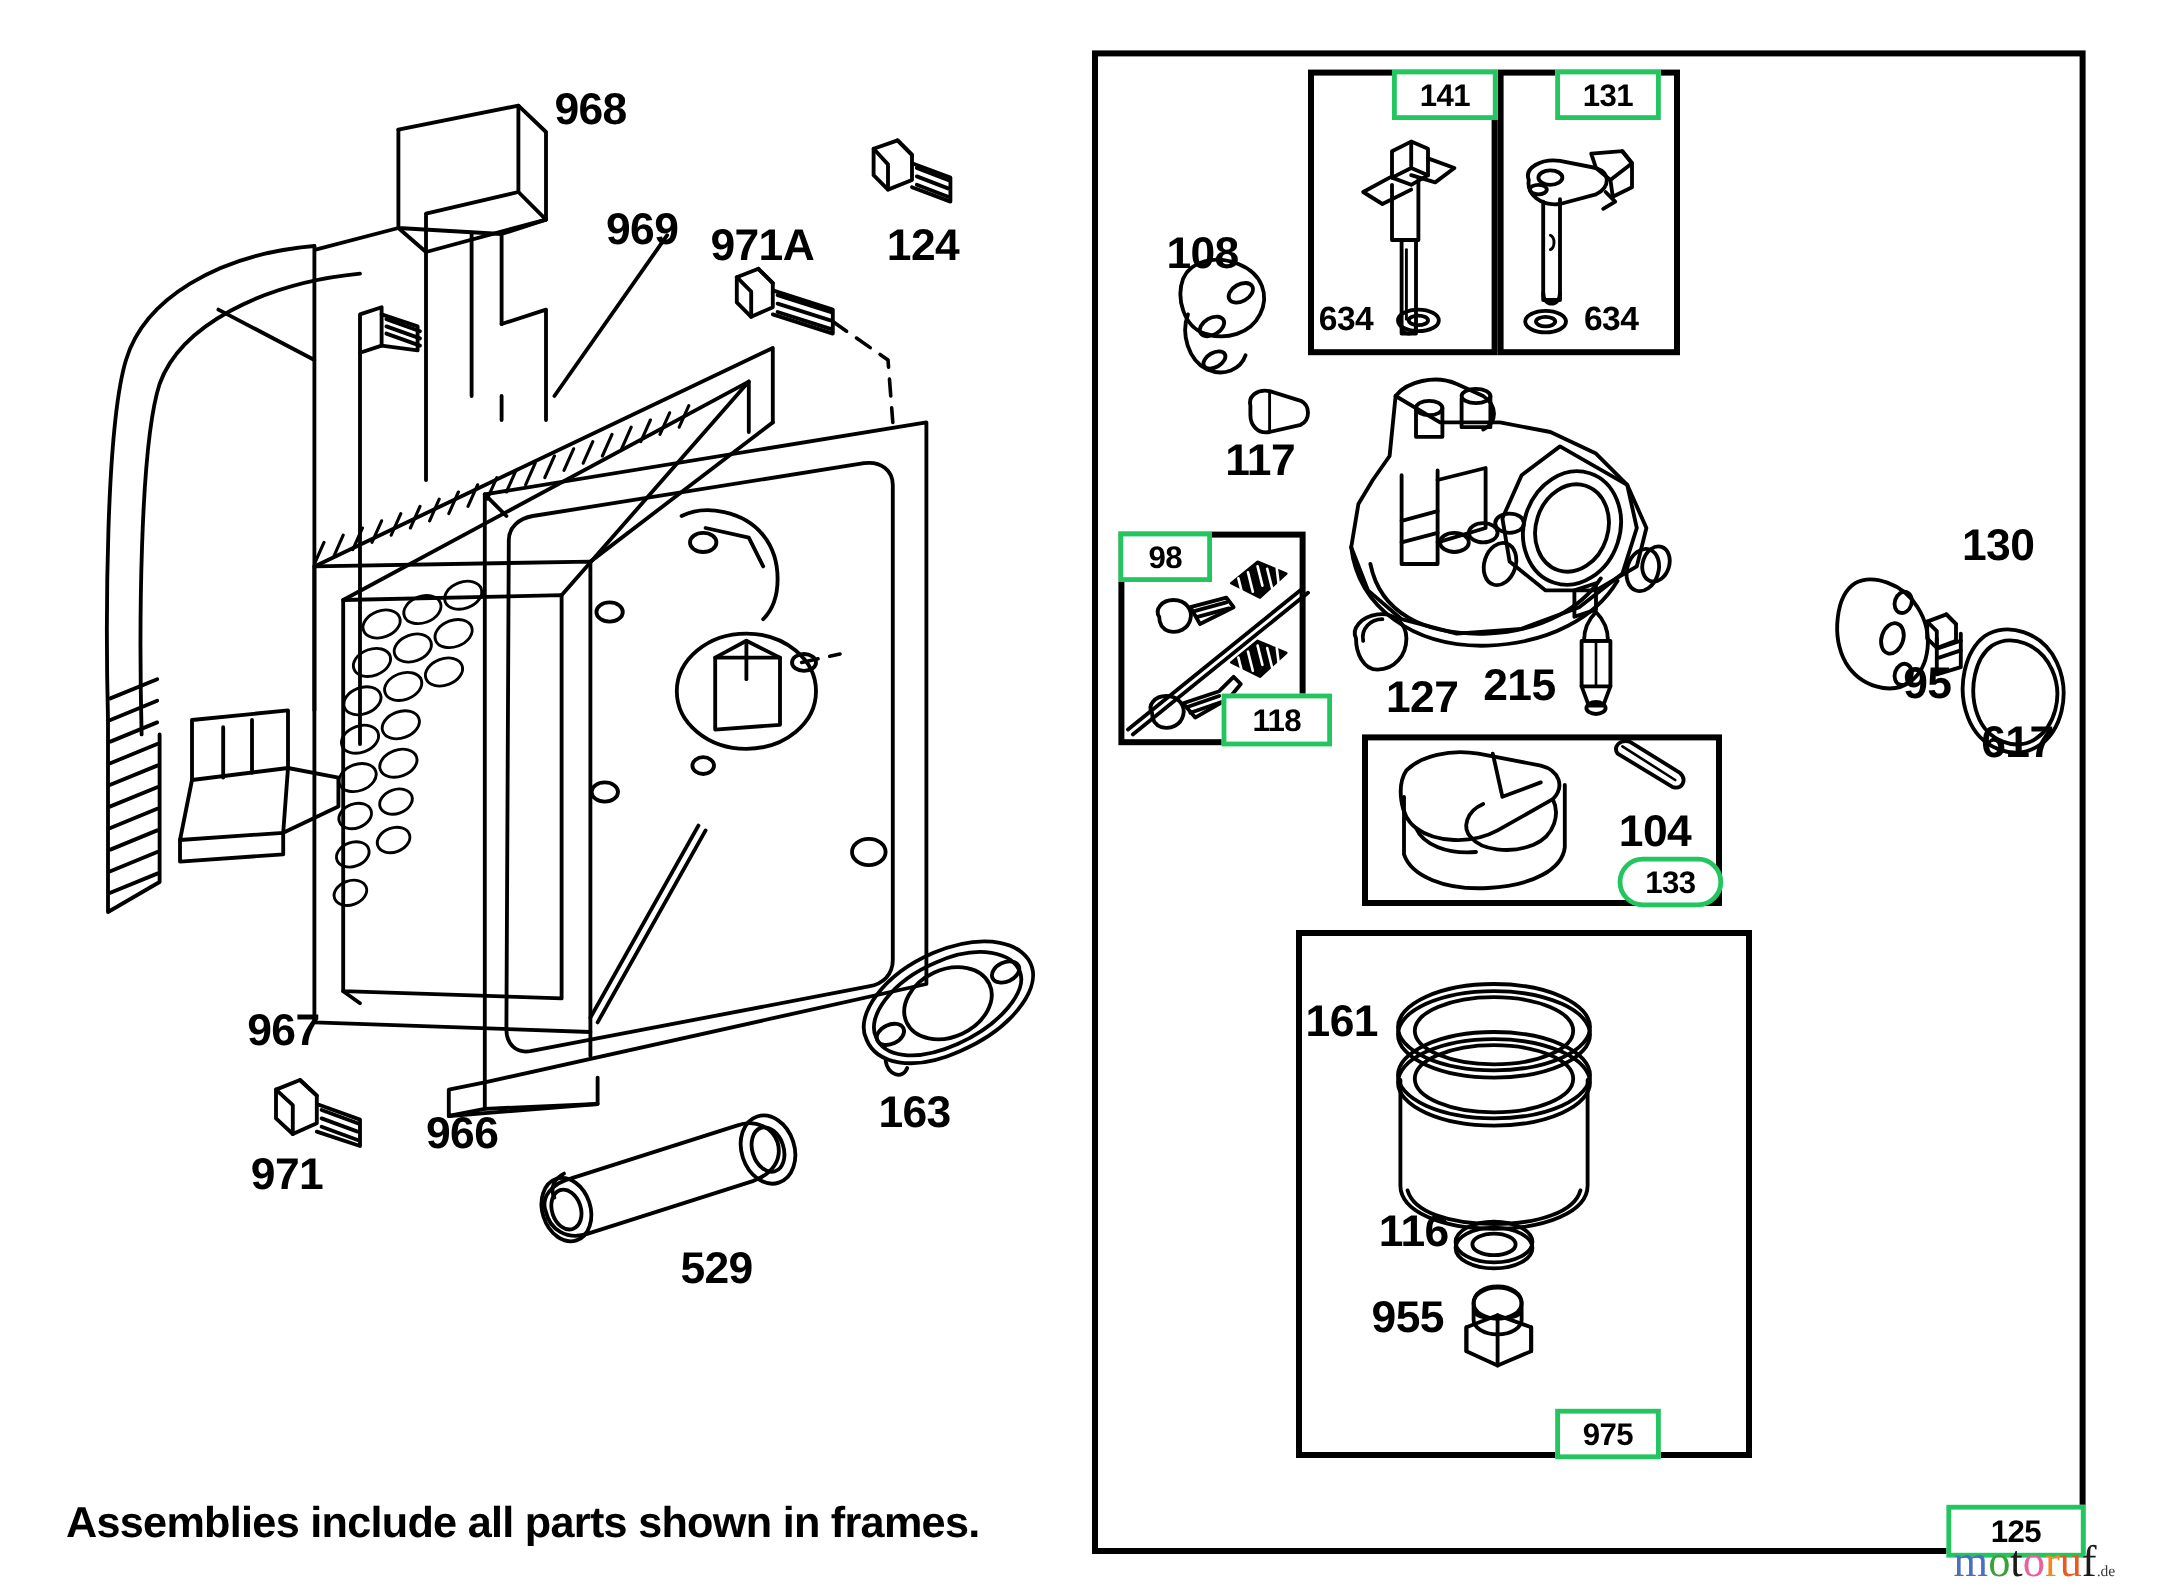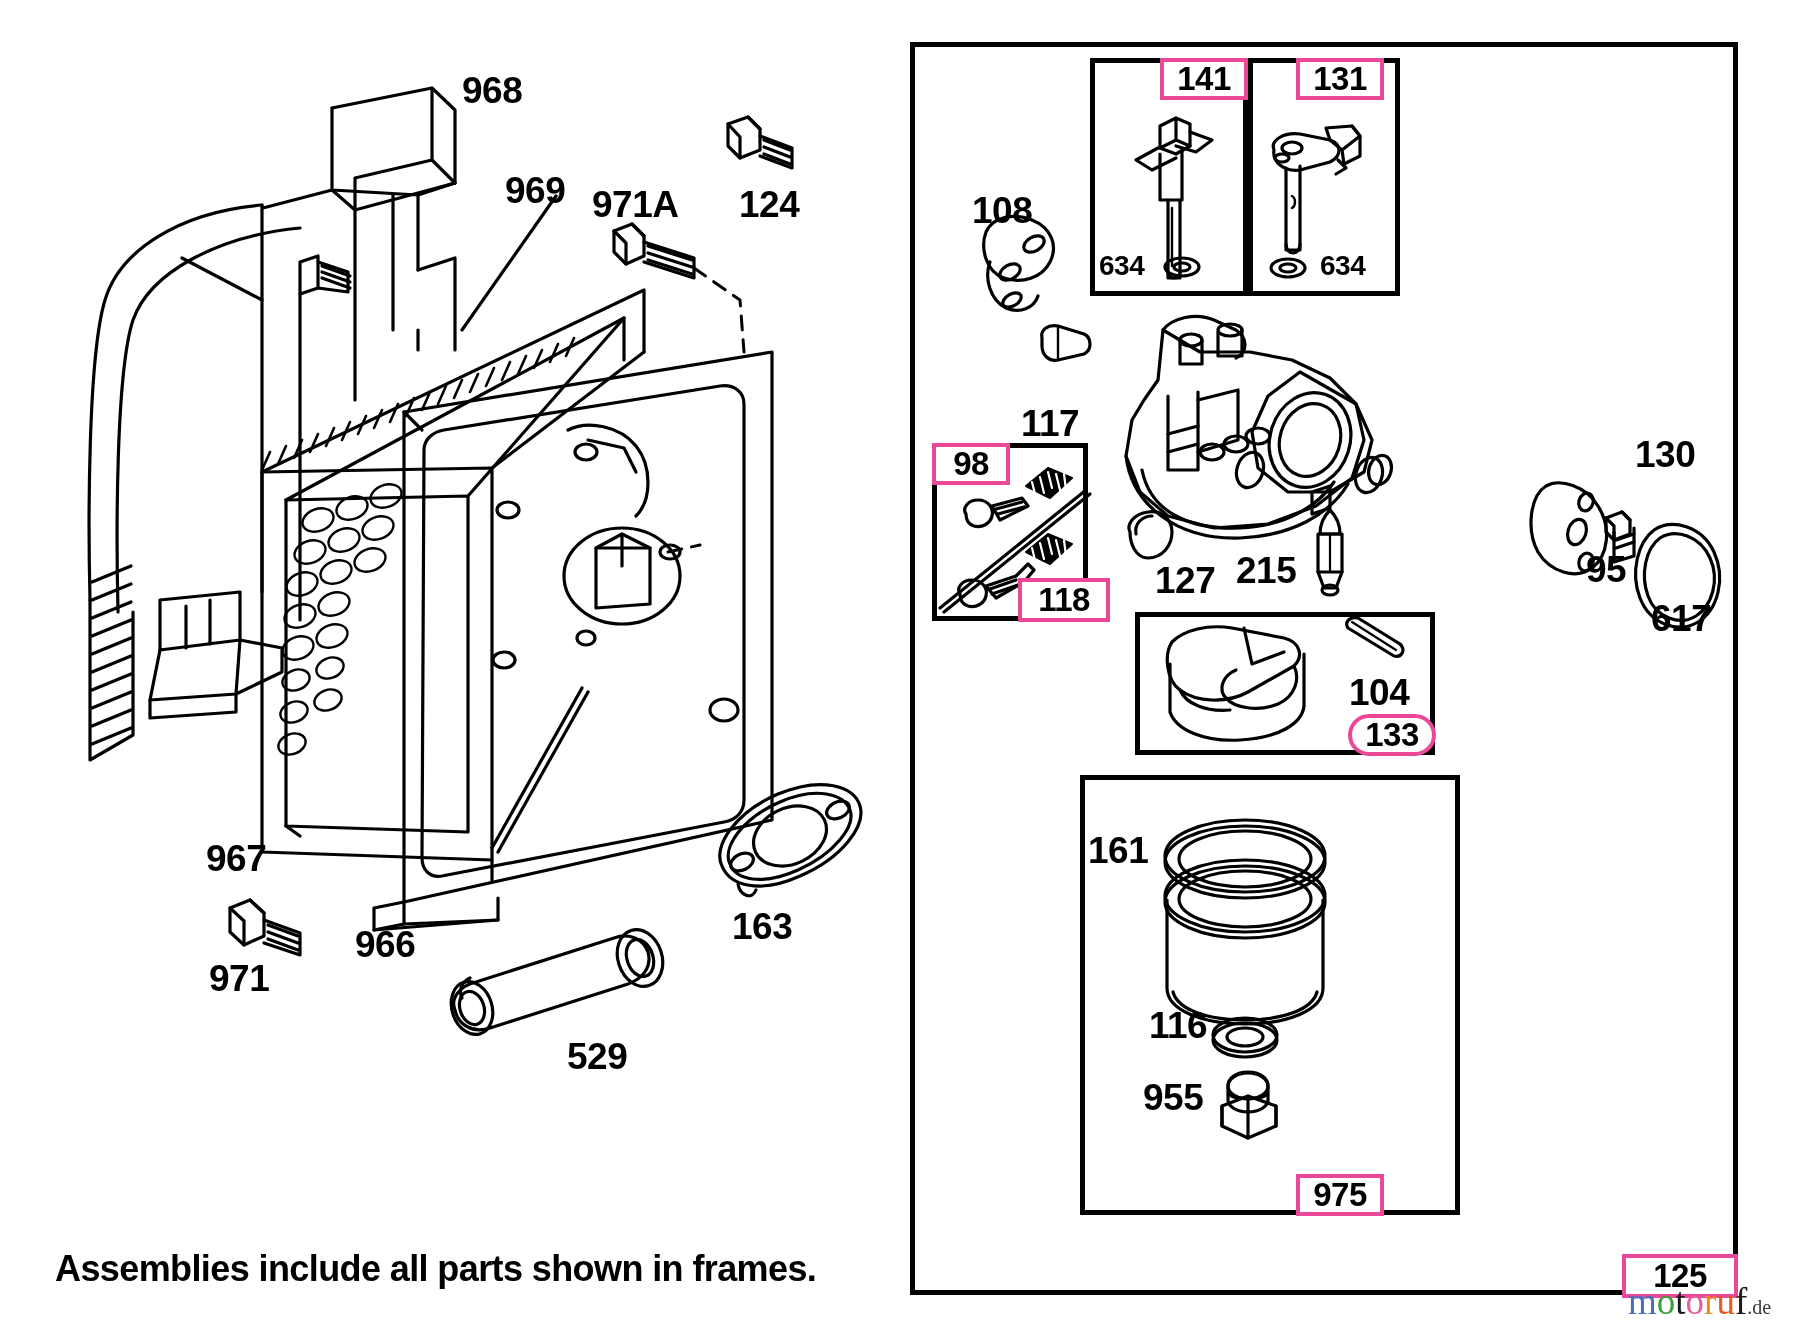--- a/index.html
+++ b/index.html
@@ -35,28 +35,28 @@
   .frame {
     position: absolute;
     border: 5px solid #000000;
     background: transparent;
     box-sizing: border-box;
   }
 
   
   .tab {
     position: absolute;
-    border: 4px solid #ec4899;
+    border: 4px solid #22c55e;
     background: #ffffff;
     box-sizing: border-box;
     display: flex;
     align-items: center;
     justify-content: center;
     font-weight: bold;
-    font-size: 33px;
+    font-size: 26px;
     font-family: "Liberation Sans", sans-serif;
     color: #000;
     letter-spacing: -0.5px;
   }
 
   
   #caption {
     position: absolute;
     left: 55px;
     top: 1248px;
@@ -71,21 +71,21 @@
   #watermark {
     position: absolute;
     left: 1628px;
     top: 1283px;
     font-family: "Liberation Serif", serif;
     font-size: 37px;
     line-height: 1;
     white-space: nowrap;
   }
   #watermark .wm-de {
-    font-size: 20px;
+    font-size: 13px;
     color: #3a3a3a;
     vertical-align: baseline;
     margin-top: 28px;
   }
 
   
   .art {
     position: absolute;
     left: 0;
     top: 0;
@@ -474,21 +474,21 @@
   <div class="callout cl-lg" style="left:739px; top:186px;">124</div>
   <div class="callout cl-lg" style="left:206px; top:840px;">967</div>
   <div class="callout cl-lg" style="left:355px; top:926px;">966</div>
   <div class="callout cl-lg" style="left:209px; top:960px;">971</div>
   <div class="callout cl-lg" style="left:732px; top:908px;">163</div>
   <div class="callout cl-lg" style="left:567px; top:1038px;">529</div>
 
   <div class="callout cl-lg" style="left:972px; top:192px;">108</div>
   <div class="callout cl-md" style="left:1099px; top:252px;">634</div>
   <div class="callout cl-md" style="left:1320px; top:252px;">634</div>
-  <div class="callout cl-lg" style="left:1021px; top:365px;margin-top:40px;">117</div>
+  <div class="callout cl-lg" style="left:1021px; top:365px;">117</div>
   <div class="callout cl-lg" style="left:1635px; top:436px;">130</div>
   <div class="callout cl-lg" style="left:1155px; top:562px;">127</div>
   <div class="callout cl-lg" style="left:1236px; top:552px;">215</div>
   <div class="callout cl-lg" style="left:1586px; top:551px;">95</div>
   <div class="callout cl-lg" style="left:1651px; top:600px;">617</div>
   <div class="callout cl-lg" style="left:1349px; top:674px;">104</div>
   <div class="callout cl-lg" style="left:1088px; top:832px;">161</div>
   <div class="callout cl-lg" style="left:1149px; top:1007px;">116</div>
   <div class="callout cl-lg" style="left:1143px; top:1079px;">955</div>
 

